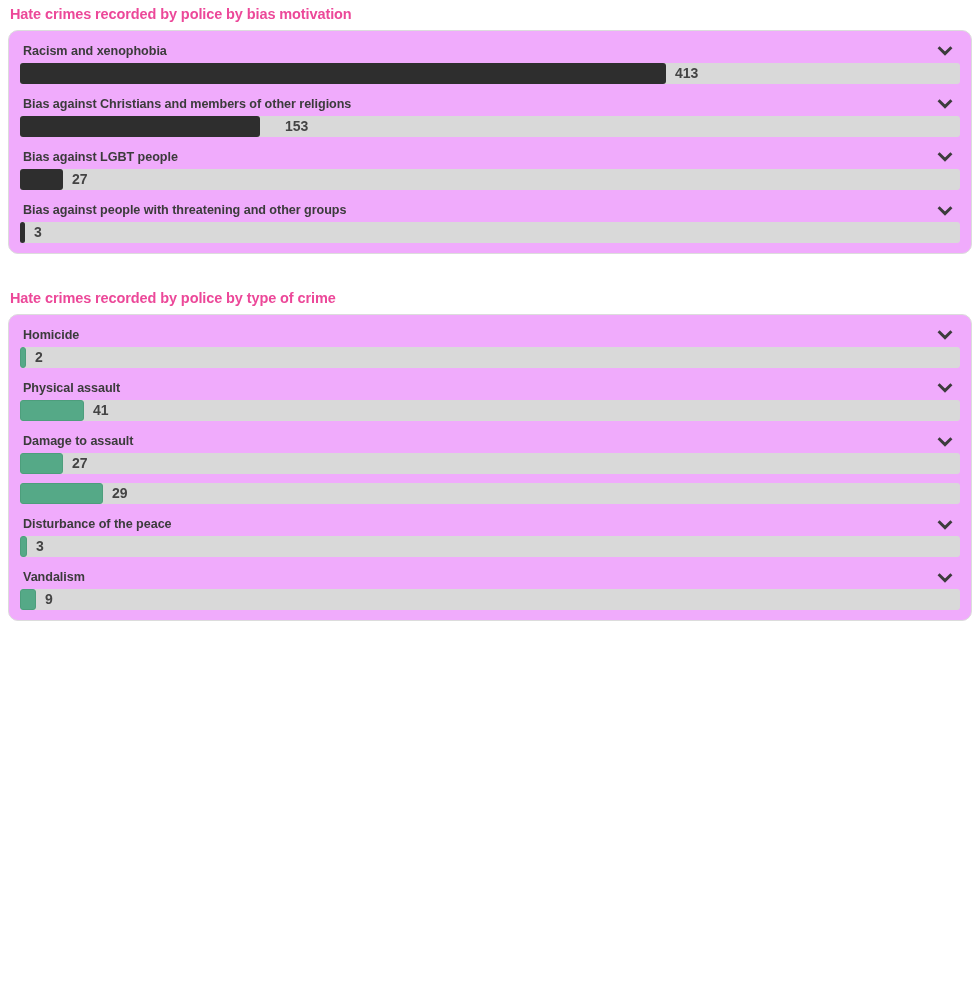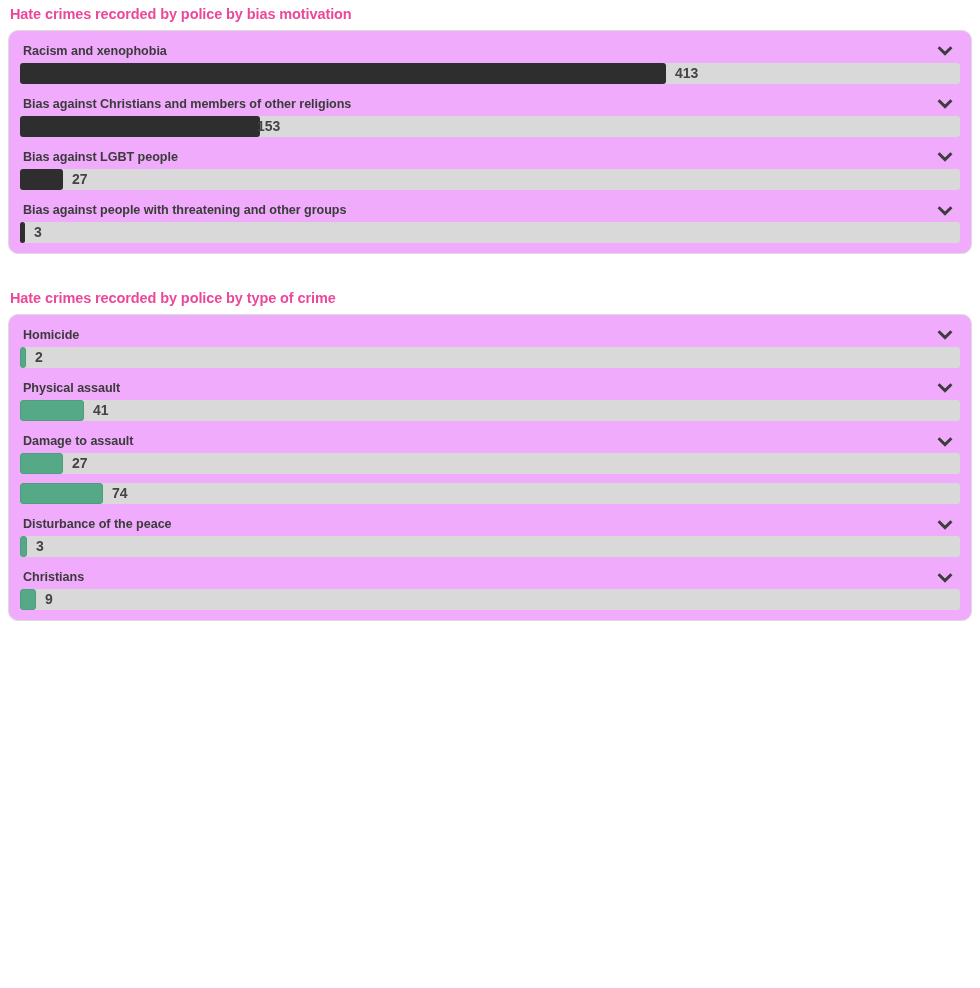--- a/index.html
+++ b/index.html
@@ -130,21 +130,21 @@
           <span class="row-label">Bias against Christians and members of other religions</span>
           <span class="chevron">
             <svg width="18" height="14" viewBox="0 0 18 14">
                 <path d="M3.6 4.2 L9 9.6 L14.4 4.2" fill="none" stroke="#3c3c3c" stroke-width="2.9" stroke-linecap="square"></path>
               </svg>
           </span>
         </div>
         <div class="bar-wrap">
           <div class="track"></div>
           <div class="fill dark" style="width:240px"></div>
-          <div class="bar-value" style="left:228px">153</div>
+          <div class="bar-value" style="left:256px">153</div>
         </div>
       </div>
 
       <div class="row">
         <div class="row-head">
           <span class="row-label">Bias against LGBT people</span>
           <span class="chevron">
             <svg width="18" height="14" viewBox="0 0 18 14">
                 <path d="M3.6 4.2 L9 9.6 L14.4 4.2" fill="none" stroke="#3c3c3c" stroke-width="2.9" stroke-linecap="square"></path>
               </svg>
@@ -225,21 +225,21 @@
           <div class="track"></div>
           <div class="fill teal" style="width:43px"></div>
           <div class="bar-value" style="left:43px">27</div>
         </div>
       </div>
 
       <div class="row">
         <div class="bar-wrap">
           <div class="track"></div>
           <div class="fill teal" style="width:83px"></div>
-          <div class="bar-value" style="left:83px">74</div>
+          <div class="bar-value" style="left:83px">29</div>
         </div>
       </div>
 
       <div class="row">
         <div class="row-head">
           <span class="row-label">Disturbance of the peace</span>
           <span class="chevron">
             <svg width="18" height="14" viewBox="0 0 18 14">
                 <path d="M3.6 4.2 L9 9.6 L14.4 4.2" fill="none" stroke="#3c3c3c" stroke-width="2.9" stroke-linecap="square"></path>
               </svg>
@@ -247,21 +247,21 @@
         </div>
         <div class="bar-wrap">
           <div class="track"></div>
           <div class="fill teal" style="width:7px"></div>
           <div class="bar-value" style="left:7px">3</div>
         </div>
       </div>
 
       <div class="row">
         <div class="row-head">
-          <span class="row-label">Christians</span>
+          <span class="row-label">Vandalism</span>
           <span class="chevron">
             <svg width="18" height="14" viewBox="0 0 18 14">
                 <path d="M3.6 4.2 L9 9.6 L14.4 4.2" fill="none" stroke="#3c3c3c" stroke-width="2.9" stroke-linecap="square"></path>
               </svg>
           </span>
         </div>
         <div class="bar-wrap">
           <div class="track"></div>
           <div class="fill teal" style="width:16px"></div>
           <div class="bar-value" style="left:16px">9</div>

